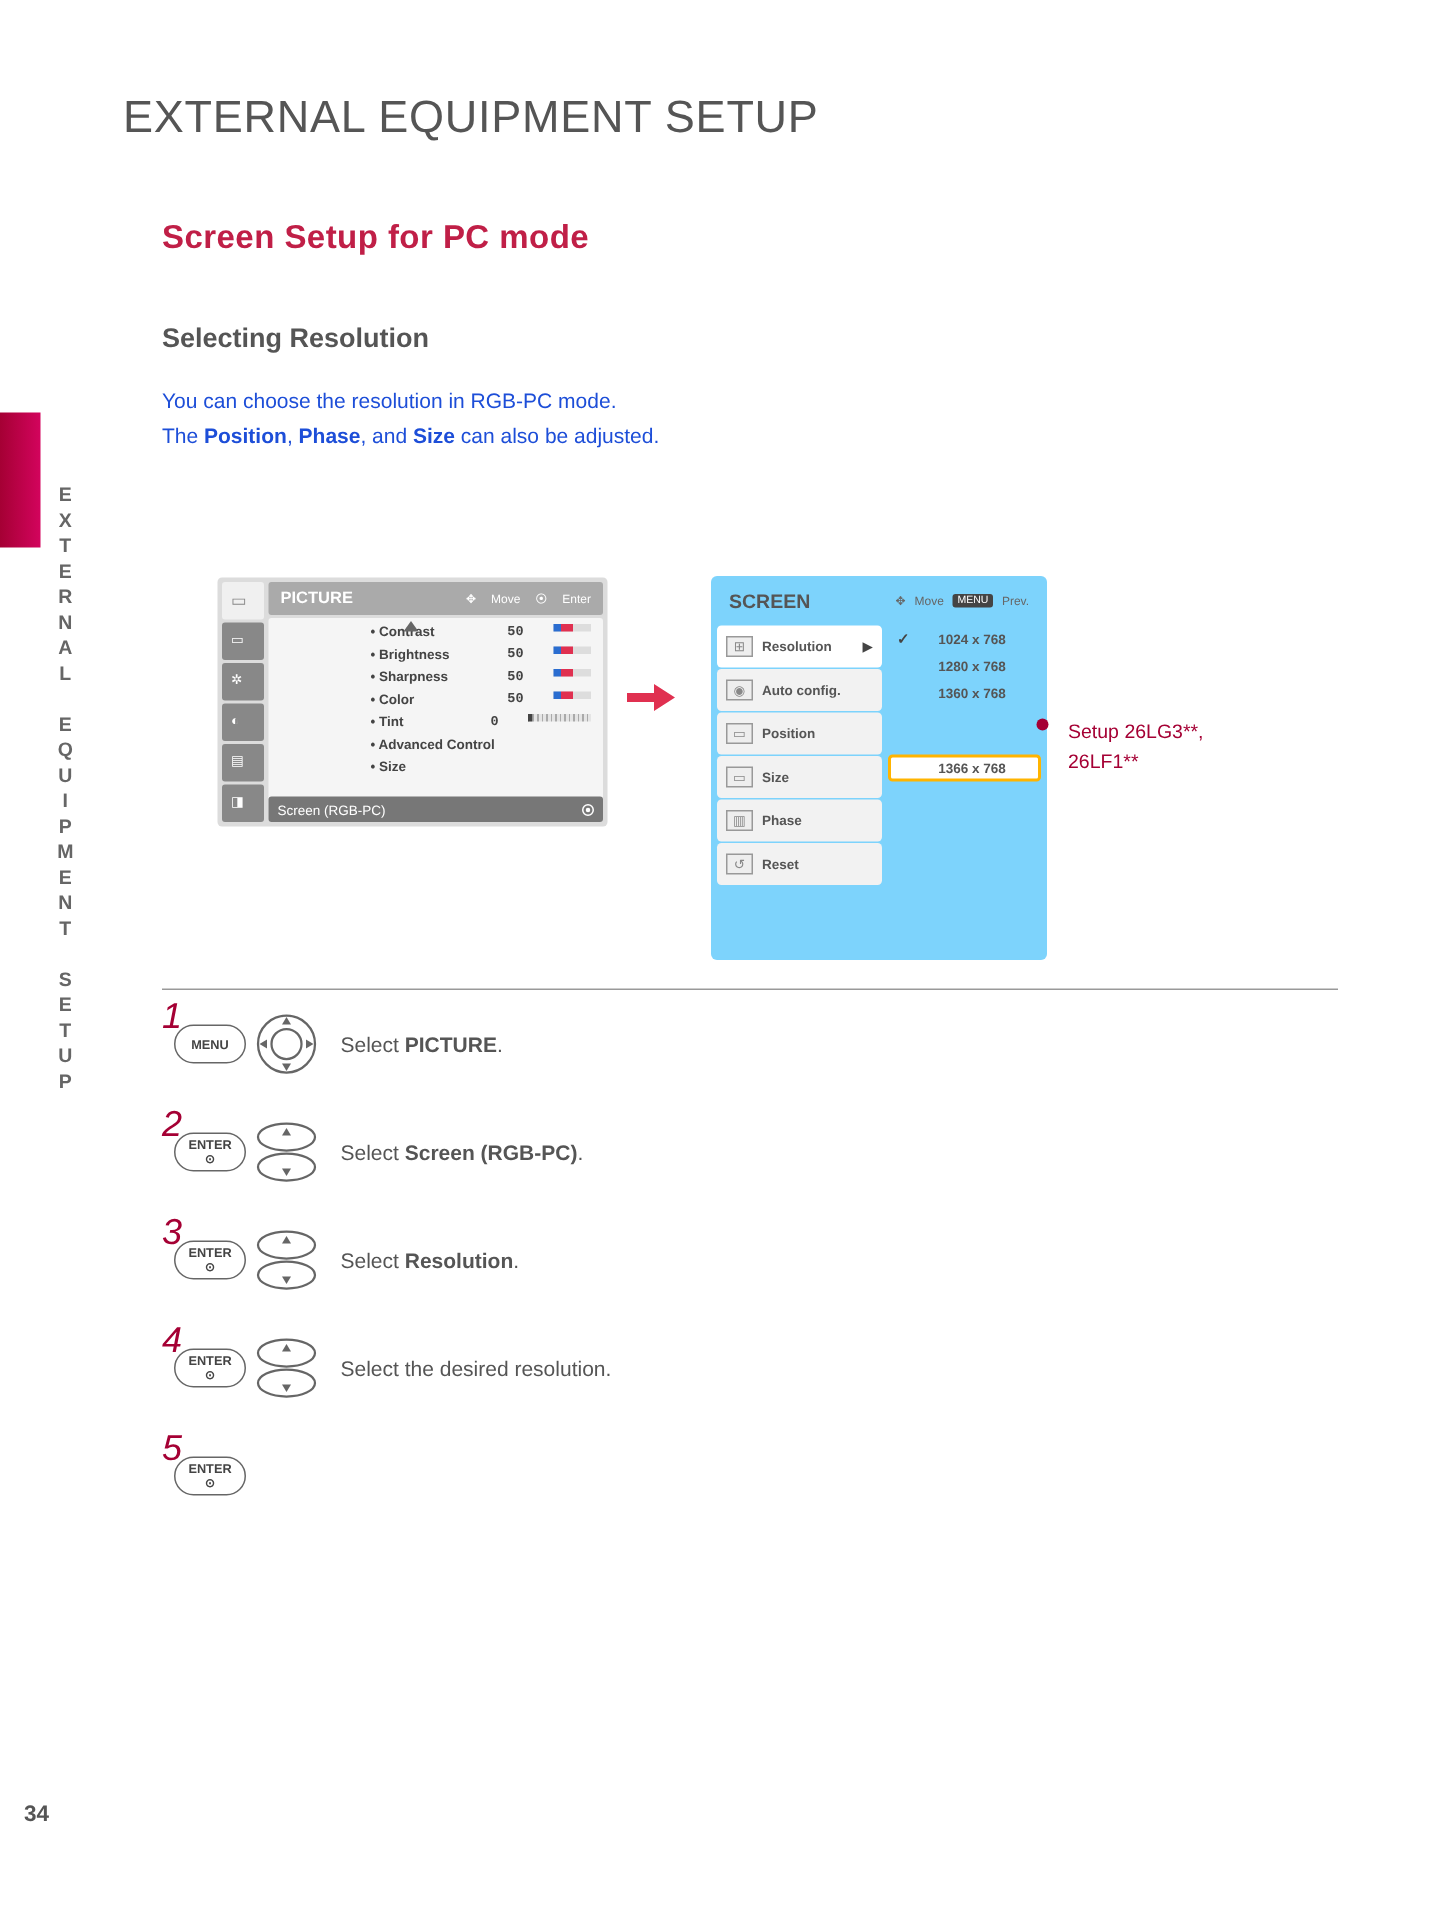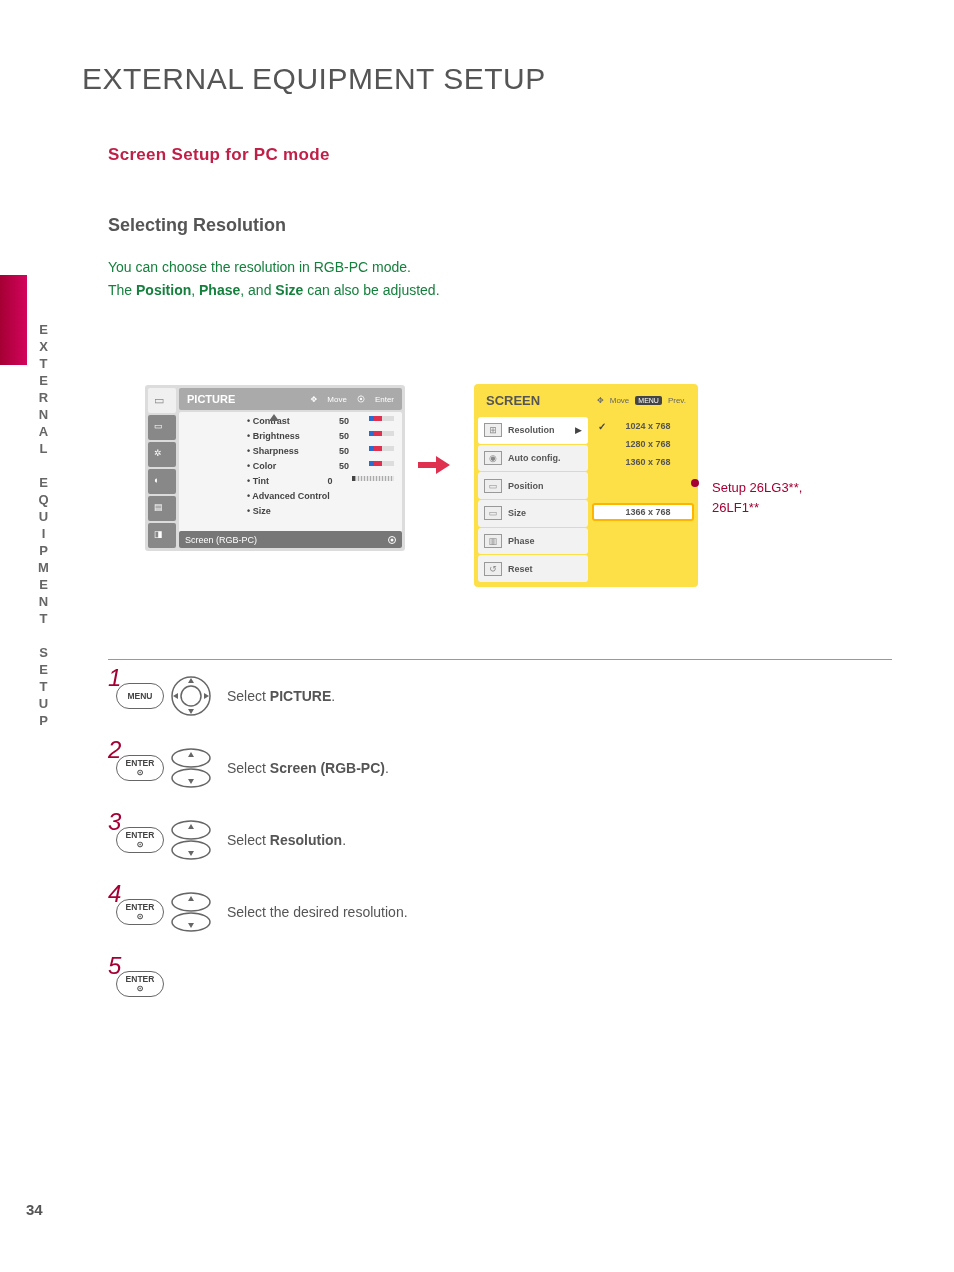--- a/index.html
+++ b/index.html
@@ -17,38 +17,38 @@
     top: 62px;
     font-size: 30px;
     font-weight: 500;
     color: #555;
     letter-spacing: 0.5px;
   }
   .section-title {
     position: absolute;
     left: 108px;
     top: 145px;
-    font-size: 17px;
+    font-size: 22px;
     font-weight: 600;
     color: #c01f47;
     letter-spacing: 0.3px;
   }
   .subsection-title {
     position: absolute;
     left: 108px;
     top: 215px;
     font-size: 18px;
     font-weight: 600;
     color: #555;
   }
   .body-text {
     position: absolute;
     left: 108px;
     font-size: 14px;
-    color: #15803d;
+    color: #1d4ed8;
     line-height: 1.4;
     text-align: right;
   }
   .body-text-1 { top: 258px; }
   .body-text-2 { top: 281px; }
   .bold { font-weight: 700; }
 
   
   .side-tab {
     position: absolute;
@@ -126,21 +126,21 @@
     border-radius: 2px;
     padding: 4px 8px;
   }
   .osd-picture .row {
     display: flex;
     height: 15px;
     gap: 20px;
     padding-left: 60px;
   }
   .osd-picture .row .lbl { font-weight: 600; color: #444; width: 66px; font-size: 9px; }
-  .osd-picture .row .val { font-weight: 600; color: #444; width: 16px; font-size: 9px; text-align: right; }
+  .osd-picture .row .val { font-weight: 600; color: #444; width: 16px; font-size: 9px; text-align: right; font-family: Liberation Mono, monospace; }
   .osd-picture .row .bar { flex: 1; height: 5px; background: #ddd; position: relative; }
   .osd-picture .row .bar::before {
     content: ""; position: absolute; left: 0; top: 0; bottom: 0;
     width: 50%;
     background: linear-gradient(to right, #2a6dd0, #2a6dd0 40%, #e03050 40%, #e03050);
   }
   .osd-picture .row.noval .lbl { width: auto; }
   .osd-picture .tri {
     position: absolute;
     left: 90px; top: 2px;
@@ -174,22 +174,22 @@
     top: 453px;
     width: 32px; height: 24px;
   }
 
   
   .osd-screen {
     position: absolute;
     left: 474px;
     top: 384px;
     width: 224px;
-    height: 203px;
-    background: #fde047;
+    height: 256px;
+    background: #7dd3fc;
     border-radius: 4px;
     font-size: 9px;
   }
   .osd-screen .header {
     position: absolute;
     left: 4px; right: 4px; top: 4px; height: 25px;
     display: flex; align-items: center; padding: 0 8px;
   }
   .osd-screen .header .title { font-weight: 700; color: #555; font-size: 13px; }
   .osd-screen .header .hints { margin-left: auto; font-size: 8px; color: #666; display:flex; gap:6px; align-items:center; }
@@ -310,21 +310,21 @@
   .step-text {
     margin-left: 15px;
     font-size: 14px;
     color: #555;
   }
   .step-text .bold { font-weight: 700; }
 
   
   .pagenum {
     position: absolute;
-    left: 26px;
+    left: 16px;
     bottom: 54px;
     font-size: 15px;
     font-weight: 700;
     color: #555;
   }
 
   
   .nav-stroke { fill: none; stroke: #666; stroke-width: 1.5; }
   .nav-fill { fill: #666; }
 

